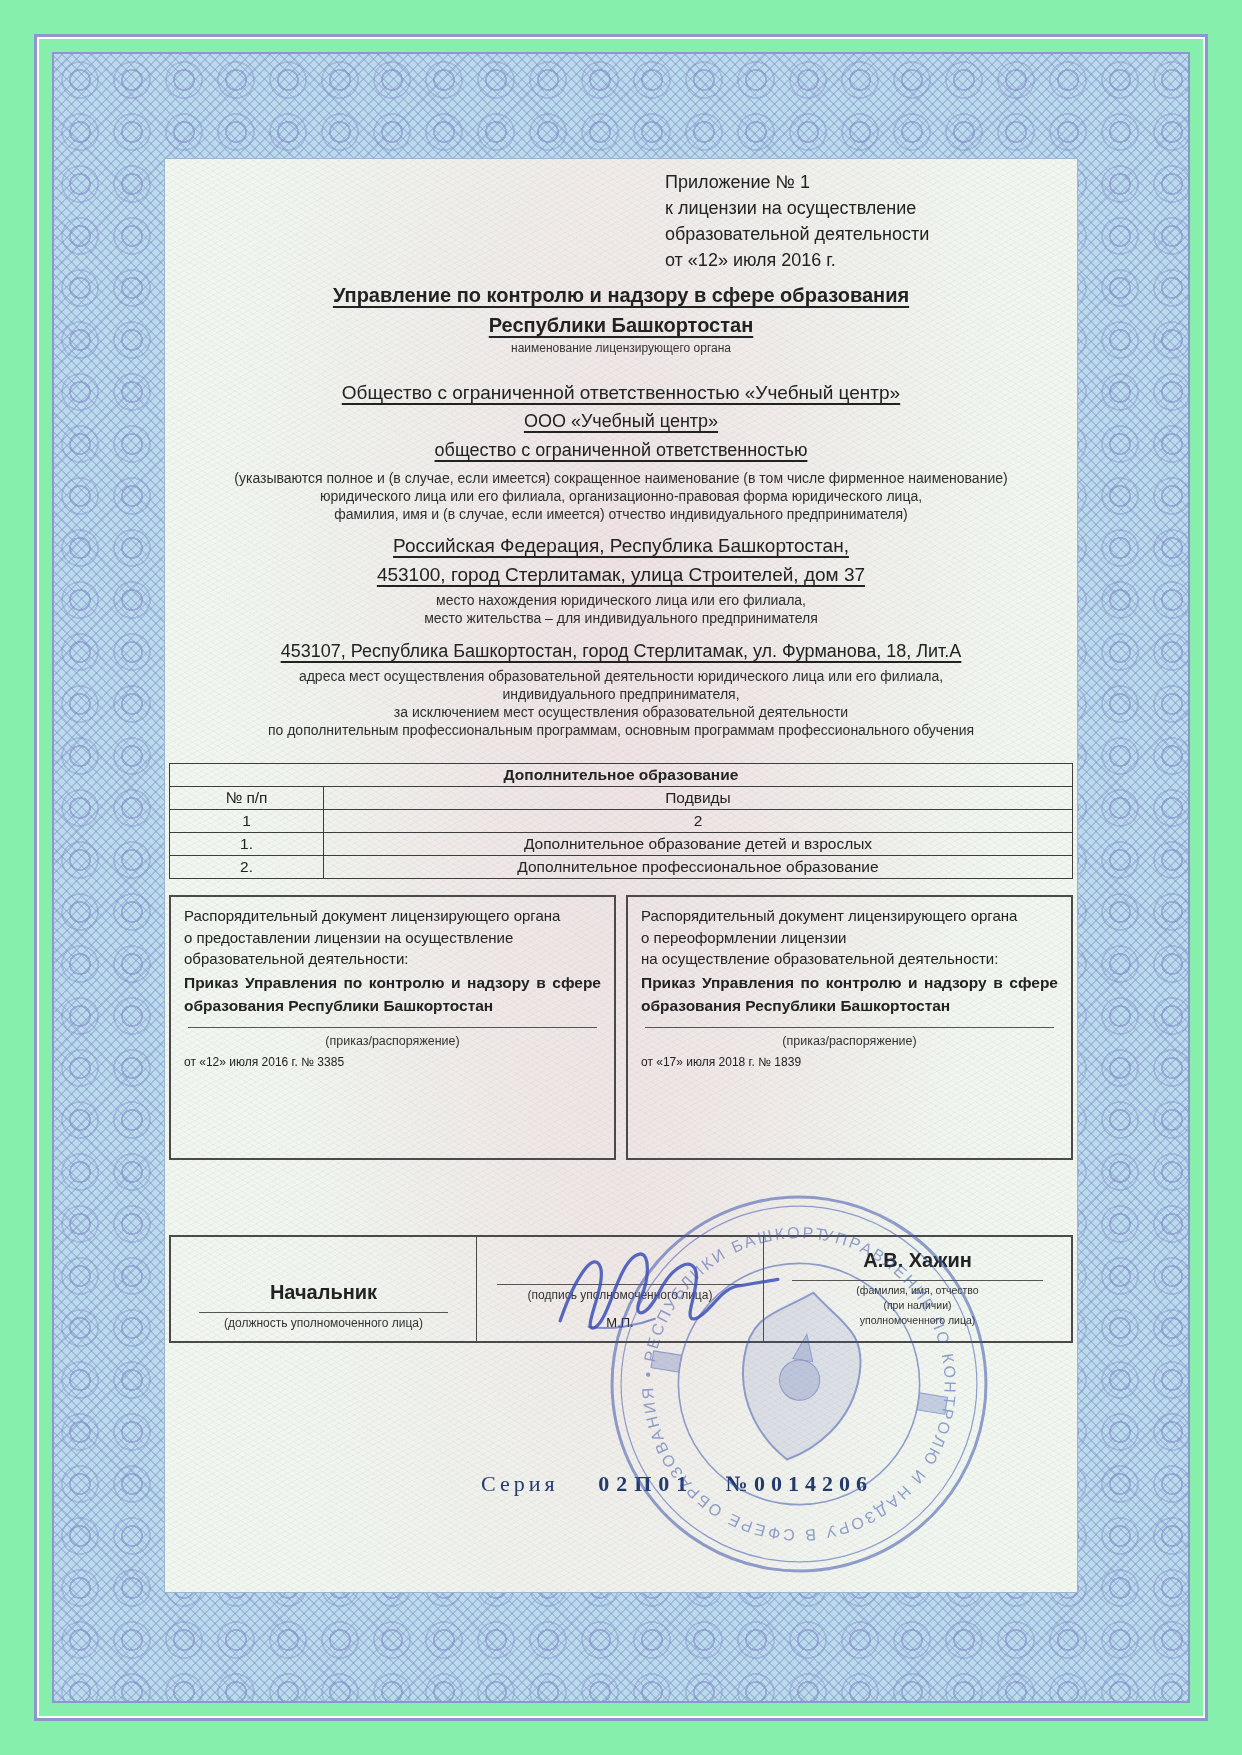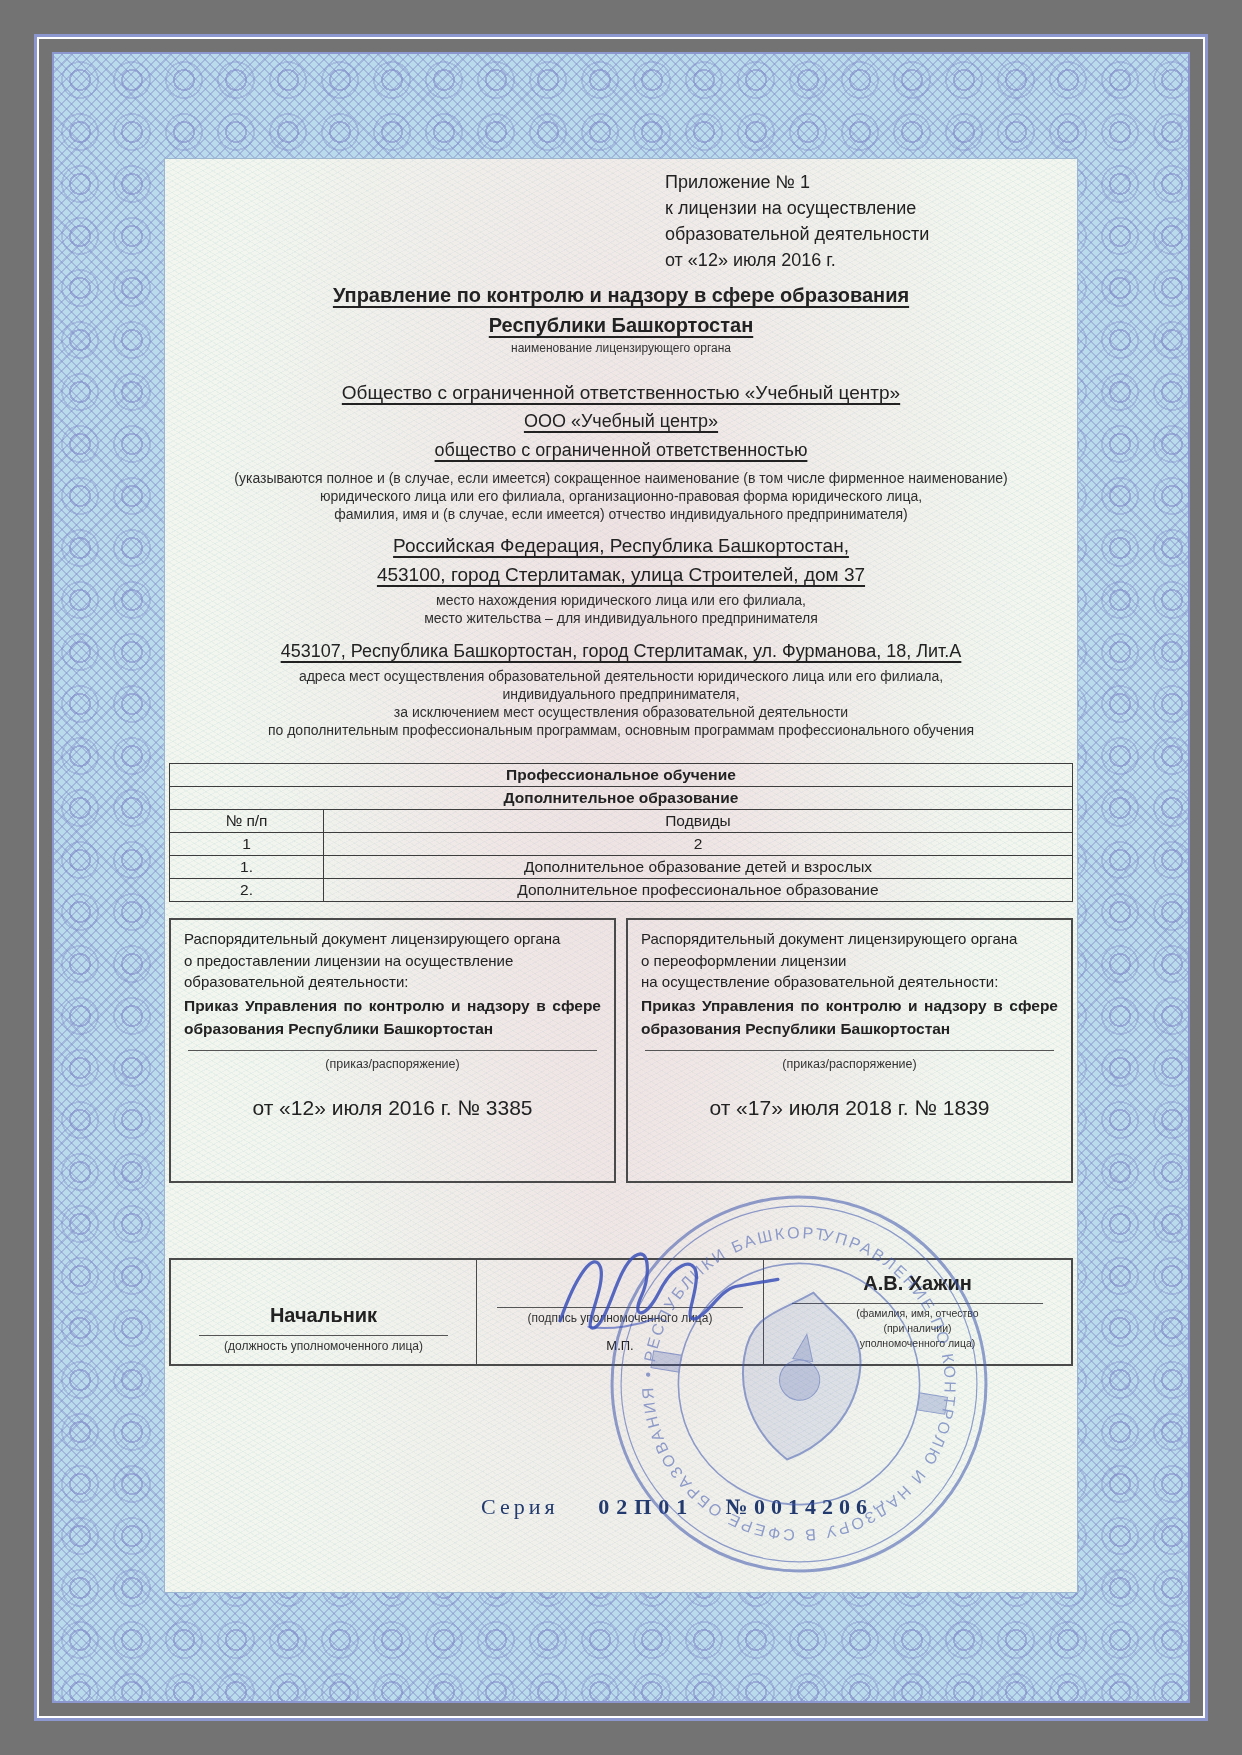--- a/index.html
+++ b/index.html
@@ -1,21 +1,21 @@
 <!DOCTYPE html>
 <html lang="ru"><head>
 <meta charset="utf-8">
 <title>Document</title>
 <style>
   html,body{margin:0;padding:0;background:#e9e9e6;}
   .page{
     position:relative;
     width:1242px;height:1755px;
     margin:0 auto;
-    background:#737373;
+    background:#86efac;
     font-family:"Liberation Sans", sans-serif;
     color:#222;
     overflow:hidden;
   }
   
   .frame-outline{
     position:absolute; inset:34px;
     border:3px solid #8d97cf;
     box-shadow:0 0 0 2px #fff inset;
   }
@@ -74,21 +74,21 @@
 
   .orders{display:flex; gap:10px; margin-top:16px;}
   .order-box{
     flex:1; border:2px solid #4a4a4a; box-sizing:border-box;
     padding:8px 13px 16px 13px; min-height:265px;
     font-size:15px; line-height:21.5px;
   }
   .order-text{font-weight:bold; text-align:justify; font-size:15.5px; line-height:23px; margin-top:1px;}
   .rule{border-top:1px solid #555; margin:10px 4px 3px 4px;}
   .order-cap{font-size:12.5px; text-align:center; color:#333;}
-  .order-date{text-align:center; font-size:21px; margin-top:22px;}
+  .order-date{text-align:left; font-size:12px; }
 
   .sig-table{
     display:flex; border:2px solid #4a4a4a; margin-top:75px; height:104px; box-sizing:content-box;
     position:relative;
   }
   .sig-cell{position:relative; box-sizing:border-box;}
   .cell-pos{flex:0 0 305px;margin-top:32px;}
   .cell-sign{flex:0 0 288px; border-left:1.5px solid #4a4a4a; border-right:1.5px solid #4a4a4a;}
   .cell-name{flex:1;}
   .sig-name{font-size:20px; font-weight:bold; text-align:center; margin-top:12px;}
@@ -163,23 +163,20 @@
     </div>
     <div class="capgap">
       <div class="caption-sm">адреса мест осуществления образовательной деятельности юридического лица или его филиала,</div>
       <div class="caption-sm">индивидуального предпринимателя,</div>
       <div class="caption-sm">за исключением мест осуществления образовательной деятельности</div>
       <div class="caption-sm">по дополнительным профессиональным программам, основным программам профессионального обучения</div>
     </div>
 
     <table class="programs">
       <tbody>
-        <tr>
-          <td colspan="2" class="b">Профессиональное обучение</td>
-        </tr>
         <tr>
           <td colspan="2" class="b">Дополнительное образование</td>
         </tr>
         <tr>
           <td class="numcol">№ п/п</td>
           <td>Подвиды</td>
         </tr>
         <tr>
           <td class="numcol">1</td>
           <td>2</td>

